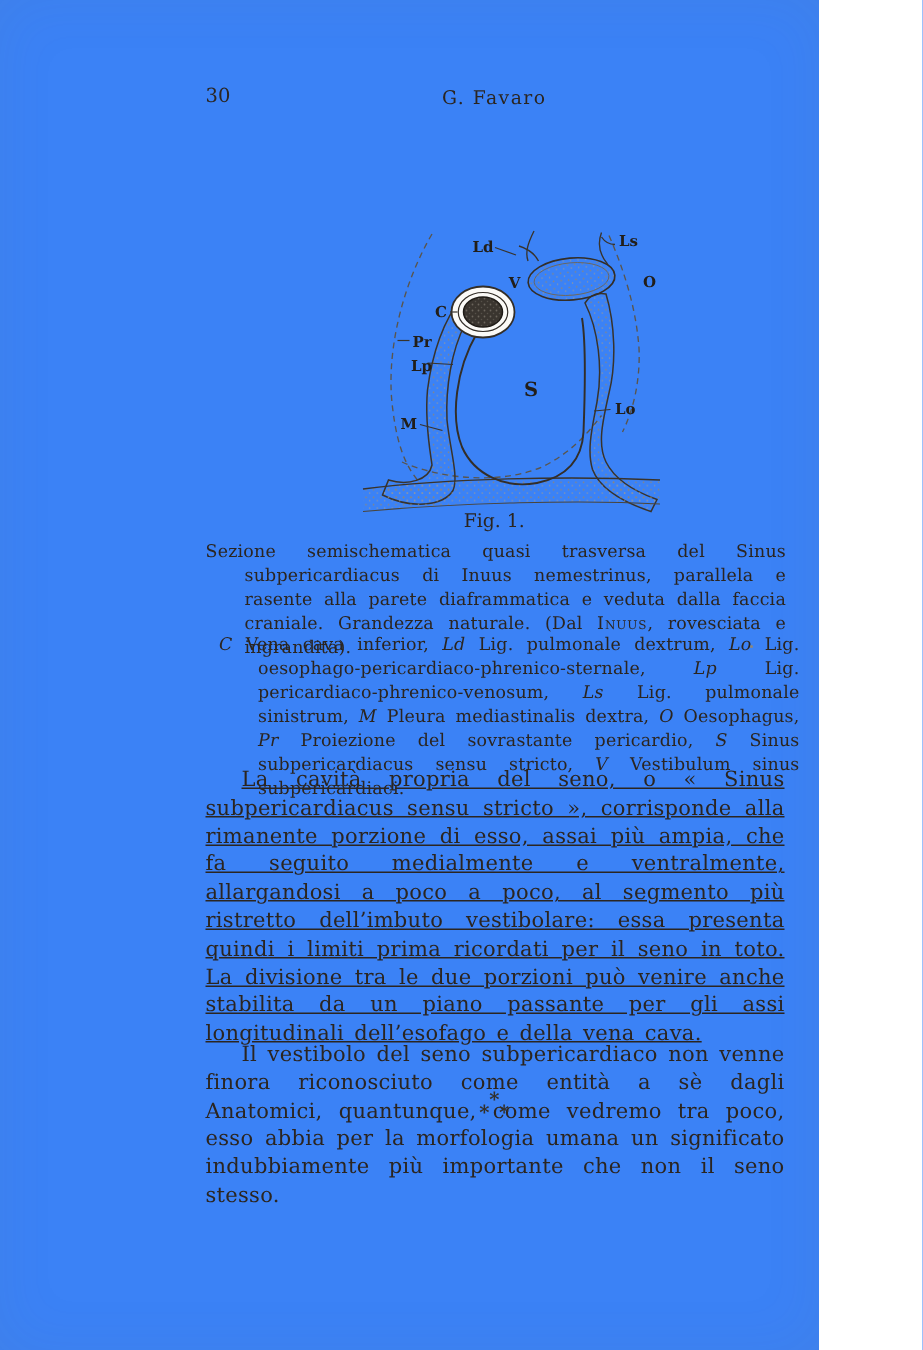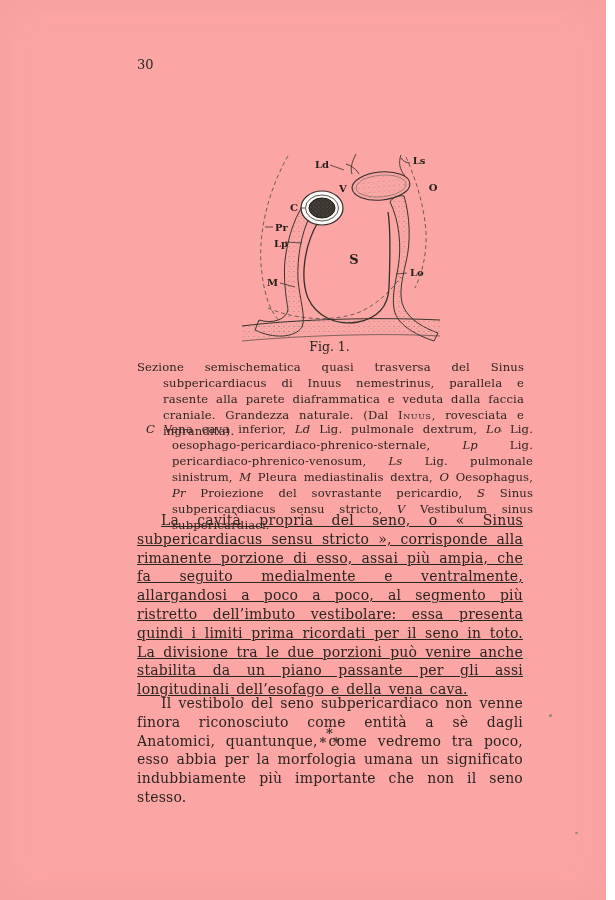--- a/index.html
+++ b/index.html
@@ -1,19 +1,19 @@
 <!DOCTYPE html>
 <html><head>
 <meta charset="utf-8">
 <style>
   html,body{margin:0;padding:0;}
   .page{
     position:relative;
-    width:606px;height:900px;
-    background:#fca5a5;
+    width:546px;height:900px;
+    background:#3b82f6;
     overflow:hidden;
     font-family:"DejaVu Serif","Liberation Serif",serif;
     color:#2b2520;
     box-shadow:inset 0 0 40px rgba(120,110,95,0.08);
   }
   .pagenum{position:absolute;left:137px;top:57px;font-size:13px;}
   .runhead{position:absolute;left:137px;top:57px;width:385px;text-align:center;font-size:12.5px;letter-spacing:1px;}
   .body-par{
     position:absolute;left:137px;width:386px;
     font-size:14px;line-height:18.8px;text-align:justify;
@@ -41,20 +41,21 @@
   
   .edge-line{position:absolute;background:#4a463f;}
   .speck{position:absolute;background:#8d877c;border-radius:50%;}
 </style>
 </head>
 <body>
 
 <div class="page">
 
   <div class="pagenum">30</div>
+  <div class="runhead">G. Favaro</div>
 
 
   <div class="fig-wrap">
     <svg width="205" height="192" viewBox="0 0 205 192">
       <defs>
         <pattern id="stip" width="5" height="5" patternUnits="userSpaceOnUse">
           <circle cx="1" cy="1.5" r="0.55" fill="#8a857c"></circle>
           <circle cx="3.5" cy="3.8" r="0.45" fill="#a09a8f"></circle>
         </pattern>
         <pattern id="stipd" width="4" height="4" patternUnits="userSpaceOnUse">

